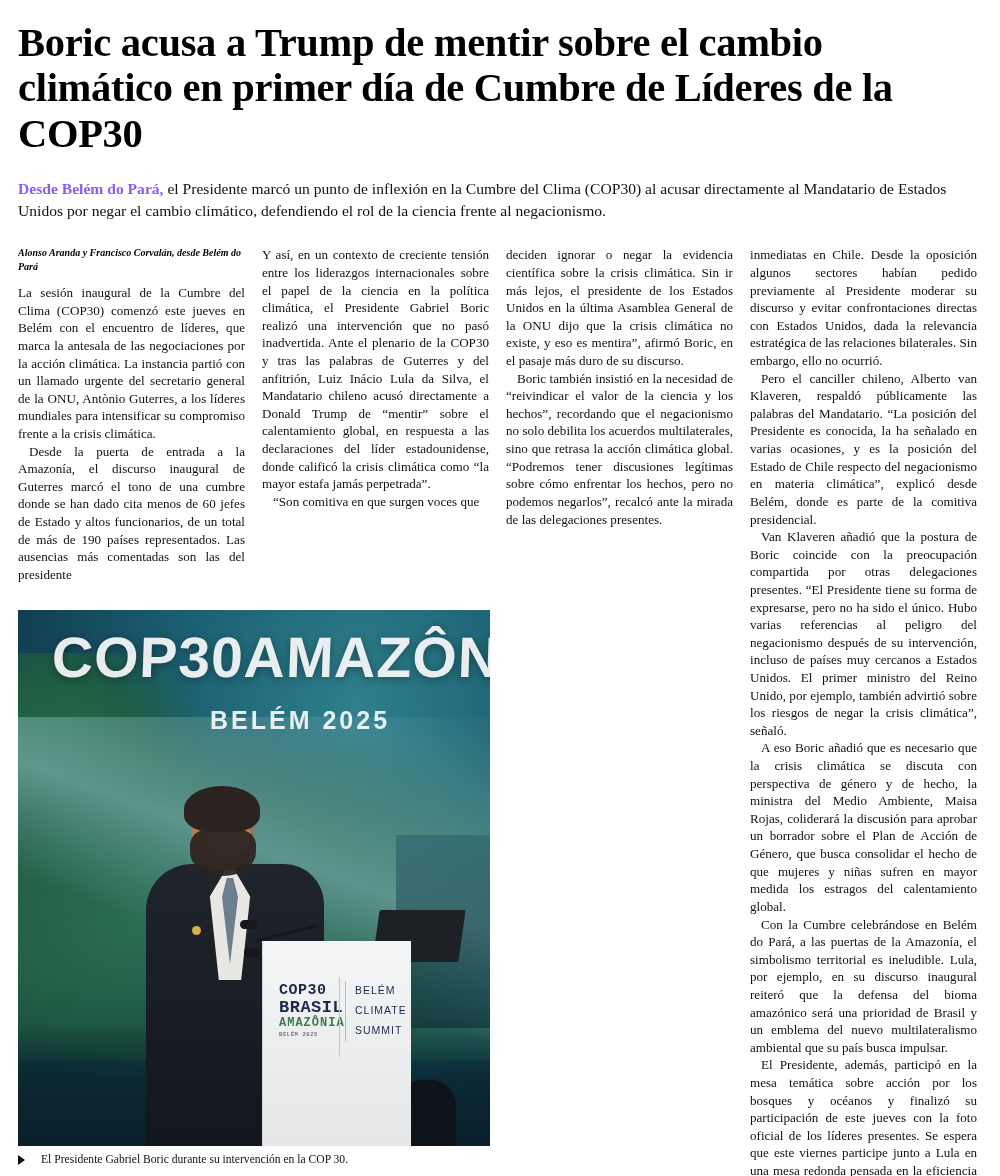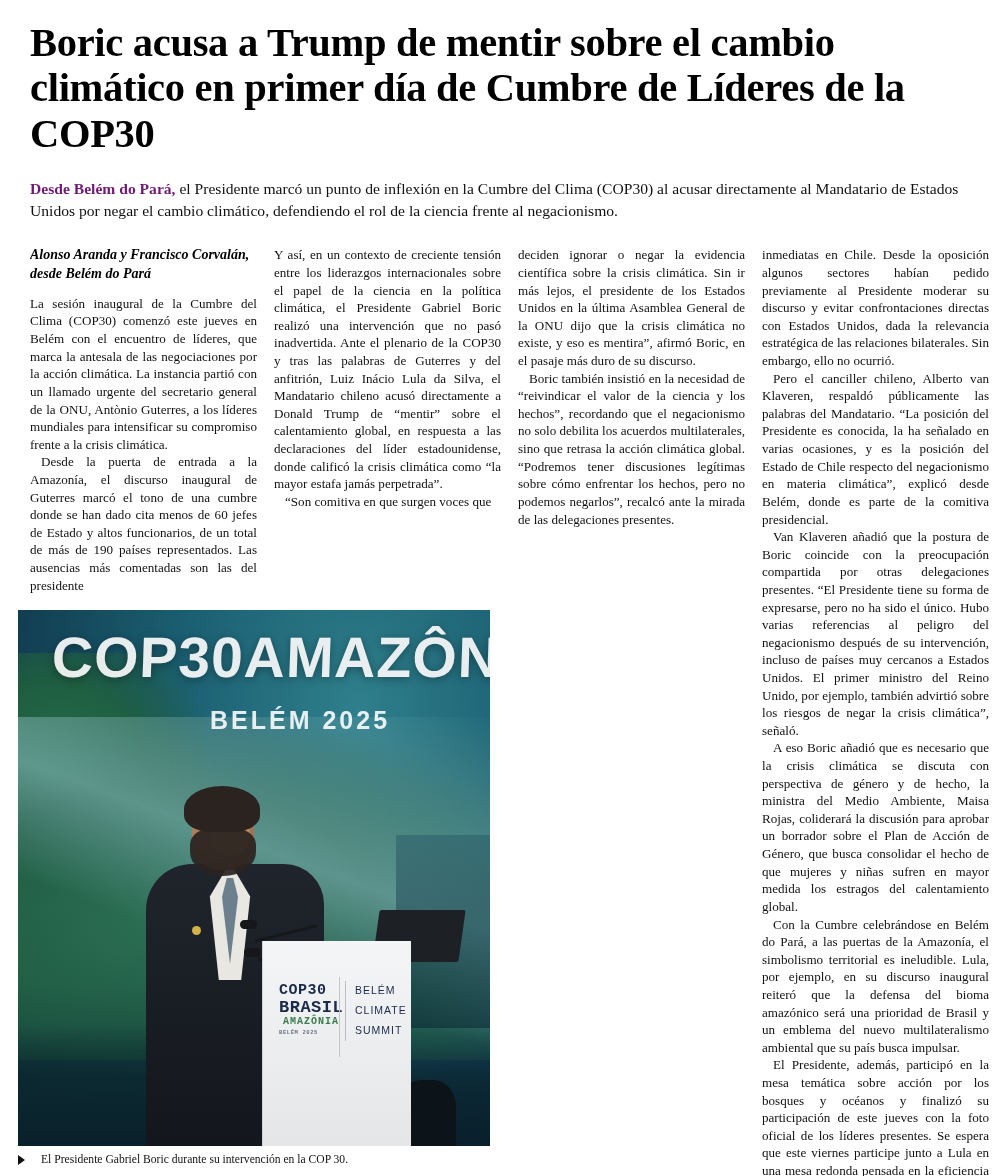--- a/index.html
+++ b/index.html
@@ -12,21 +12,21 @@
     height: 1176px;
     font-family: "Liberation Serif", serif;
     color: #111111;
     overflow: hidden;
   }
   .page {
     position: relative;
     width: 1000px;
     height: 1176px;
     box-sizing: border-box;
-    padding: 14px 18px 0 30px;
+    padding: 14px 18px 0 18px;
   }
 
   
   .headline {
     font-family: "Liberation Serif", serif;
     font-weight: bold;
     font-size: 40.5px;
     line-height: 1.12;
     letter-spacing: -0.3px;
     margin: 6px 0 0 0;
@@ -36,39 +36,39 @@
 
   
   .lead {
     margin-top: 22px;
     font-size: 15.6px;
     line-height: 1.42;
     color: #111;
     max-width: 968px;
   }
   .lead .dateline {
-    color: #701a75;
+    color: #8b5cf6;
     font-weight: bold;
   }
 
   
   .cols {
     position: relative;
     margin-top: 24px;
     display: flex;
     gap: 17px;
   }
   .col {
     width: 227px;
     flex: 0 0 227px;
   }
   .byline {
     font-style: italic;
     font-weight: bold;
-    font-size: 14px;
+    font-size: 10px;
     line-height: 1.34;
     margin: 0 0 11px 0;
     color: #000;
   }
   p.body {
     margin: 0;
     font-size: 13.1px;
     line-height: 1.345;
     text-align: justify;
     text-justify: inter-word;
@@ -230,21 +230,21 @@
   .ph-podium-logo {
     position: absolute;
     left: 16px; top: 42px;
     font-family: Liberation Mono, monospace;
     font-weight: bold;
     color: #1b2a4a;
     line-height: 1.05;
   }
   .ph-podium-logo .l1 { font-size: 15px; letter-spacing: 0.5px; }
   .ph-podium-logo .l2 { font-size: 17px; letter-spacing: 0.5px; }
-  .ph-podium-logo .l3 { font-size: 10px; letter-spacing: 1px; color: #3b7a4d; text-align: center; }
+  .ph-podium-logo .l3 { font-size: 12px; letter-spacing: 1px; color: #3b7a4d; }
   .ph-podium-logo .l4 { font-size: 5.5px; letter-spacing: 0.6px; color: #6a7280; margin-top: 3px; }
   .ph-podium-right {
     position: absolute;
     left: 82px; top: 40px;
     font-family: "Liberation Sans", sans-serif;
     font-weight: normal;
     font-size: 10.5px;
     letter-spacing: 1px;
     color: #1b2a4a;
     line-height: 1.9;

